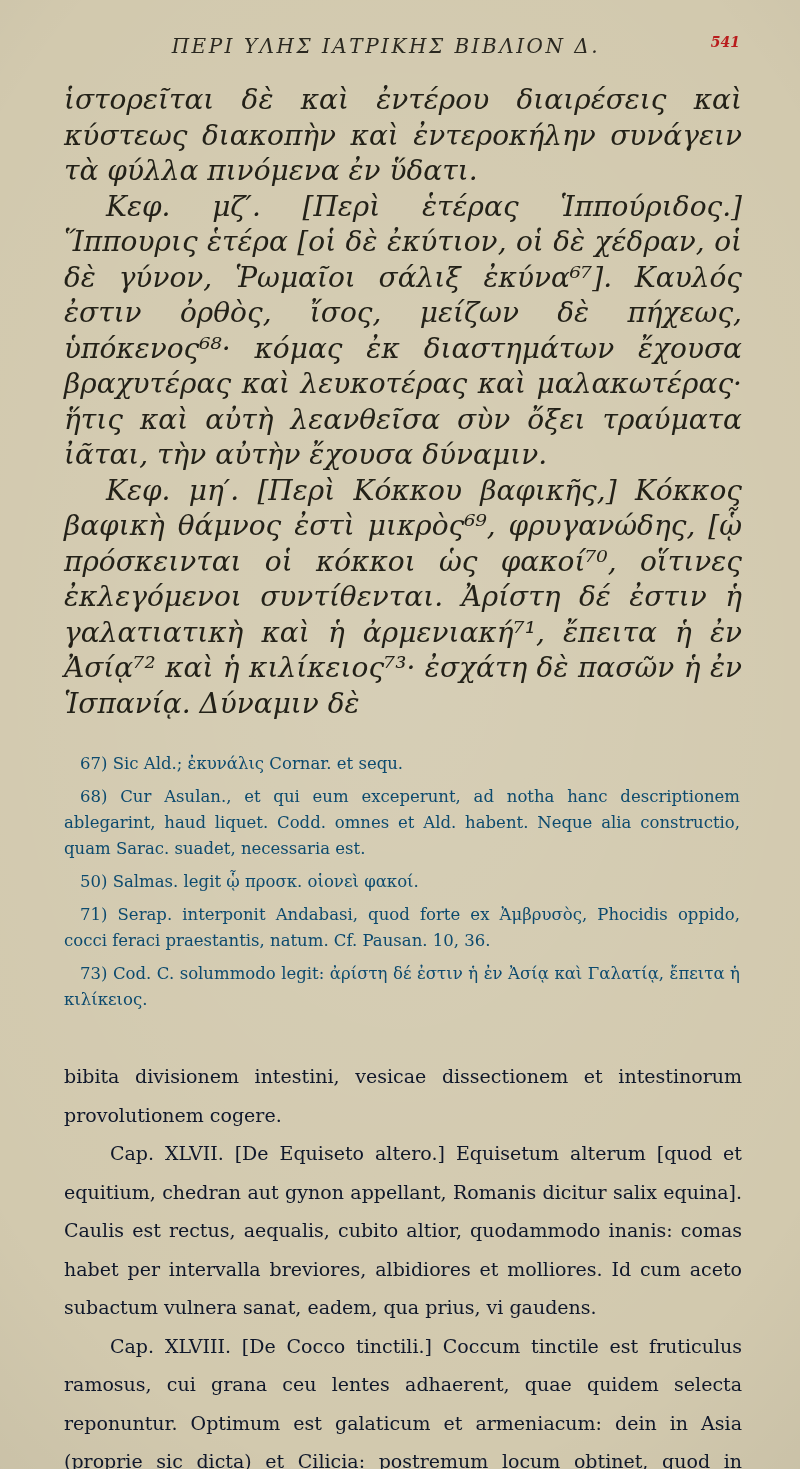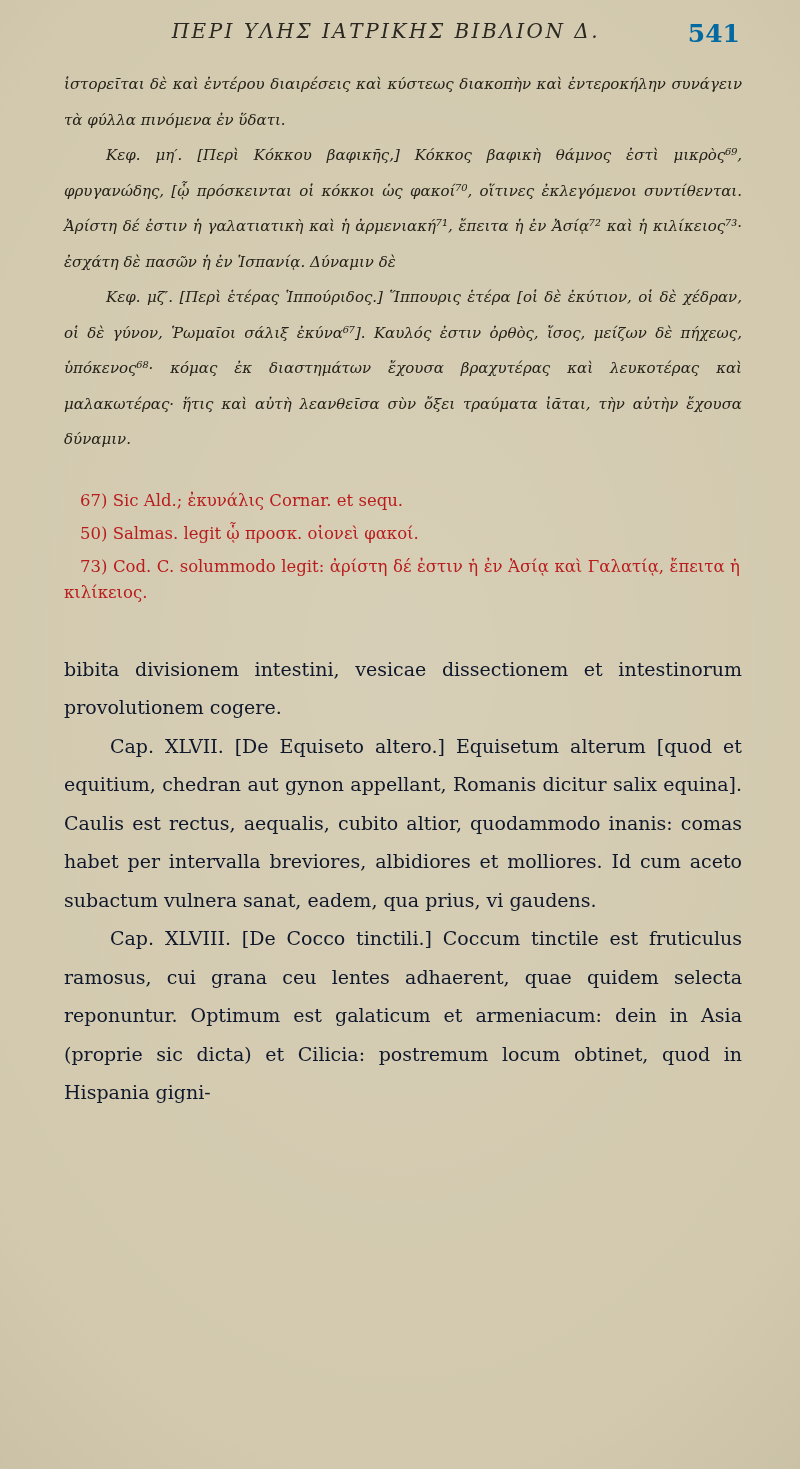--- a/index.html
+++ b/index.html
@@ -14,21 +14,21 @@
       radial-gradient(ellipse 120% 100% at 50% 45%, rgba(255,255,255,0.10) 0%, rgba(0,0,0,0.00) 55%, rgba(0,0,0,0.12) 100%),
       #d2c9ae;
     color: #26241d;
     font-family: "DejaVu Serif", "Liberation Serif", serif;
   }
   .page {
     position: relative;
     width: 800px;
     height: 1469px;
     box-sizing: border-box;
-    padding: 19px 58px 0 64px;
+    padding: 34px 58px 0 64px;
   }
   
   .page-header {
     position: relative;
     height: 34px;
     margin-bottom: 14px;
   }
   .running-title {
     position: absolute;
     left: 50%;
@@ -37,43 +37,44 @@
     font-style: italic;
     font-size: 20px;
     letter-spacing: 2.5px;
     white-space: nowrap;
     color: #2a2820;
   }
   .page-number {
     position: absolute;
     right: 2px;
     top: 0;
-    font-size: 25px;
+    font-size: 14px;
     font-weight: bold;
-    color: #0369a1;
+    color: #b91c1c;
+    font-style: italic;
   }
   
   .greek p {
     margin: 0;
     font-style: italic;
-    font-size: 15px;
+    font-size: 28px;
     line-height: 35.5px;
     text-align: justify;
     color: #232118;
   }
   .greek p.indent { text-indent: 42px; }
   .greek { margin-bottom: 30px; }
   
   .footnotes p {
     margin: 0 0 7px 0;
     font-size: 16.5px;
     line-height: 26px;
     text-align: justify;
     text-indent: 16px;
-    color: #b91c1c;
+    color: #0c4a6e;
   }
   .footnotes { margin-bottom: 44px; padding-right: 2px; }
   
   .latin p {
     margin: 0;
     font-size: 19px;
     line-height: 38.5px;
     text-align: justify;
     color: #0f172a;
   }
@@ -84,27 +85,29 @@
 
 <div class="page">
 
   <header class="page-header">
     <span class="running-title">ΠΕΡΙ ΥΛΗΣ ΙΑΤΡΙΚΗΣ ΒΙΒΛΙΟΝ Δ.</span>
     <span class="page-number">541</span>
   </header>
 
   <section class="greek">
     <p class="noindent">ἱστορεῖται δὲ καὶ ἐντέρου διαιρέσεις καὶ κύστεως διακοπὴν καὶ ἐντεροκήλην συνάγειν τὰ φύλλα πινόμενα ἐν ὕδατι.</p>
+    <p class="indent">Κεφ. μζ′. [Περὶ ἑτέρας Ἱππούριδος.] Ἵππουρις ἑτέρα [οἱ δὲ ἐκύτιον, οἱ δὲ χέδραν, οἱ δὲ γύνον, Ῥωμαῖοι σάλιξ ἐκύνα⁶⁷]. Καυλός ἐστιν ὀρθὸς, ἴσος, μείζων δὲ πήχεως, ὑπόκενος⁶⁸· κόμας ἐκ διαστημάτων ἔχουσα βραχυτέρας καὶ λευκοτέρας καὶ μαλακωτέρας· ἥτις καὶ αὐτὴ λεανθεῖσα σὺν ὄξει τραύματα ἰᾶται, τὴν αὐτὴν ἔχουσα δύναμιν.</p>
     <p class="indent">Κεφ. μη′. [Περὶ Κόκκου βαφικῆς,] Κόκκος βαφικὴ θάμνος ἐστὶ μικρὸς⁶⁹, φρυγανώδης, [ᾧ πρόσκεινται οἱ κόκκοι ὡς φακοί⁷⁰, οἵτινες ἐκλεγόμενοι συντίθενται. Ἀρίστη δέ ἐστιν ἡ γαλατιατικὴ καὶ ἡ ἀρμενιακή⁷¹, ἔπειτα ἡ ἐν Ἀσίᾳ⁷² καὶ ἡ κιλίκειος⁷³· ἐσχάτη δὲ πασῶν ἡ ἐν Ἱσπανίᾳ. Δύναμιν δὲ</p>
-    <p class="indent">Κεφ. μζ′. [Περὶ ἑτέρας Ἱππούριδος.] Ἵππουρις ἑτέρα [οἱ δὲ ἐκύτιον, οἱ δὲ χέδραν, οἱ δὲ γύνον, Ῥωμαῖοι σάλιξ ἐκύνα⁶⁷]. Καυλός ἐστιν ὀρθὸς, ἴσος, μείζων δὲ πήχεως, ὑπόκενος⁶⁸· κόμας ἐκ διαστημάτων ἔχουσα βραχυτέρας καὶ λευκοτέρας καὶ μαλακωτέρας· ἥτις καὶ αὐτὴ λεανθεῖσα σὺν ὄξει τραύματα ἰᾶται, τὴν αὐτὴν ἔχουσα δύναμιν.</p>
   </section>
 
   <section class="footnotes">
     <p>67) Sic Ald.; ἐκυνάλις Cornar. et sequ.</p>
+    <p>68) Cur Asulan., et qui eum exceperunt, ad notha hanc descriptionem ablegarint, haud liquet. Codd. omnes et Ald. habent. Neque alia constructio, quam Sarac. suadet, necessaria est.</p>
     <p>50) Salmas. legit ᾧ προσκ. οἱονεὶ φακοί.</p>
+    <p>71) Serap. interponit Andabasi, quod forte ex Ἀμβρυσὸς, Phocidis oppido, cocci feraci praestantis, natum. Cf. Pausan. 10, 36.</p>
     <p>73) Cod. C. solummodo legit: ἀρίστη δέ ἐστιν ἡ ἐν Ἀσίᾳ καὶ Γαλατίᾳ, ἔπειτα ἡ κιλίκειος.</p>
   </section>
 
   <section class="latin">
     <p class="noindent">bibita divisionem intestini, vesicae dissectionem et intestinorum provolutionem cogere.</p>
     <p class="indent">Cap. XLVII. [De Equiseto altero.] Equisetum alterum [quod et equitium, chedran aut gynon appellant, Romanis dicitur salix equina]. Caulis est rectus, aequalis, cubito altior, quodammodo inanis: comas habet per intervalla breviores, albidiores et molliores. Id cum aceto subactum vulnera sanat, eadem, qua prius, vi gaudens.</p>
     <p class="indent">Cap. XLVIII. [De Cocco tinctili.] Coccum tinctile est fruticulus ramosus, cui grana ceu lentes adhaerent, quae quidem selecta reponuntur. Optimum est galaticum et armeniacum: dein in Asia (proprie sic dicta) et Cilicia: postremum locum obtinet, quod in Hispania gigni-</p>
   </section>
 
 </div>

